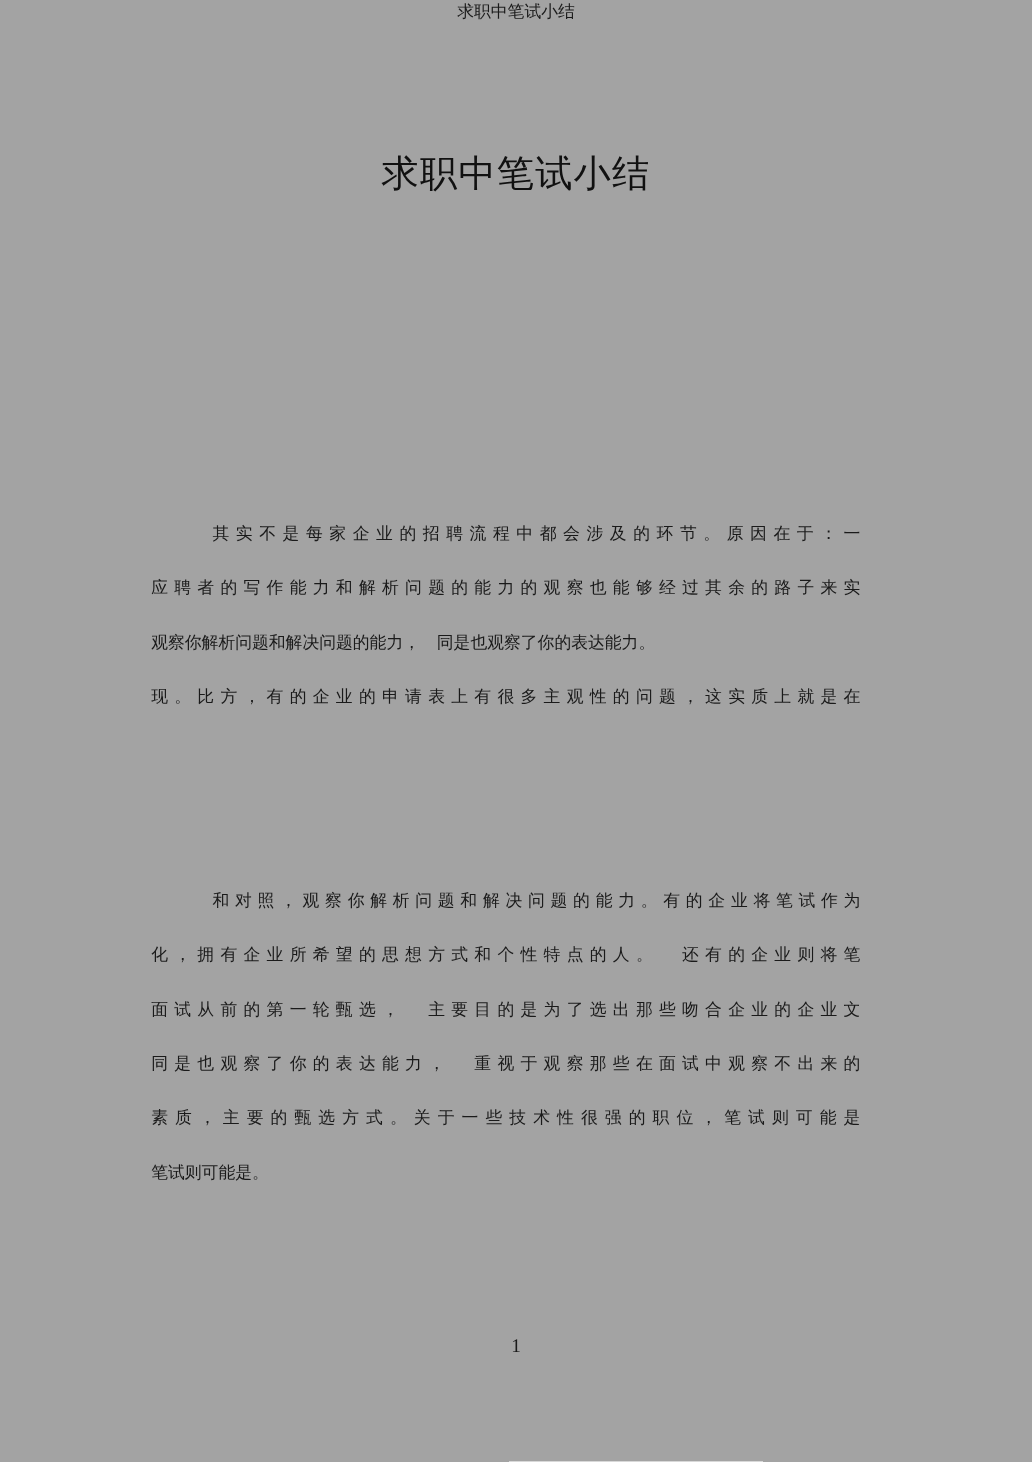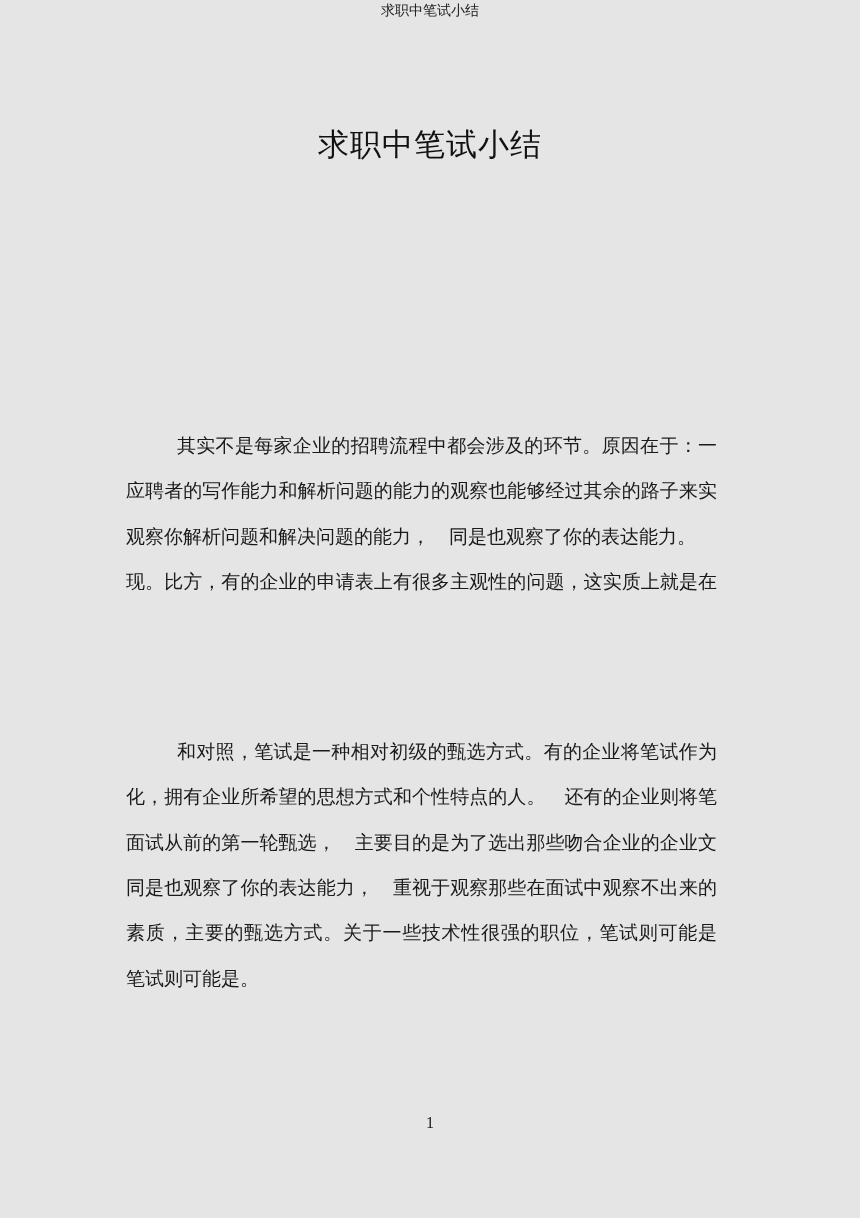--- a/index.html
+++ b/index.html
@@ -4,21 +4,21 @@
 <style>
   html, body {
     margin: 0;
     padding: 0;
     background: #ffffff;
   }
   .page {
     position: relative;
     width: 860px;
     height: 1218px;
-    background: #e5e5e5;
+    background: #a3a3a3;
     overflow: hidden;
     font-family: "Liberation Serif", "DejaVu Serif", serif;
     color: #1a1a1a;
   }
   .running-header {
     position: absolute;
     top: 2px;
     left: 0;
     right: 0;
     text-align: center;
@@ -43,21 +43,21 @@
     left: 126px;
     width: 591px;
   }
   .paragraph {
     margin: 0;
   }
   .paragraph + .paragraph {
     margin-top: 125px;
   }
   .line {
-    font-size: 19px;
+    font-size: 14px;
     line-height: 45.3px;
     height: 45.3px;
     white-space: nowrap;
     text-align: justify;
     
     text-align-last: justify;
     color: #1a1a1a;
   }
   .line.indent {
     text-indent: 51px;
@@ -85,21 +85,21 @@
   <div class="doc-title">求职中笔试小结</div>
 
   <div class="doc-body">
       <div class="paragraph">
         <div class="line indent">其实不是每家企业的招聘流程中都会涉及的环节。原因在于：一</div>
         <div class="line">应聘者的写作能力和解析问题的能力的观察也能够经过其余的路子来实</div>
         <div class="line last">观察你解析问题和解决问题的能力，　同是也观察了你的表达能力。</div>
         <div class="line">现。比方，有的企业的申请表上有很多主观性的问题，这实质上就是在</div>
       </div>
       <div class="paragraph">
-        <div class="line indent">和对照，笔试是一种相对初级的甄选方式。有的企业将笔试作为</div>
+        <div class="line indent">和对照，观察你解析问题和解决问题的能力。有的企业将笔试作为</div>
         <div class="line">化，拥有企业所希望的思想方式和个性特点的人。　还有的企业则将笔</div>
         <div class="line">面试从前的第一轮甄选，　主要目的是为了选出那些吻合企业的企业文</div>
         <div class="line">同是也观察了你的表达能力，　重视于观察那些在面试中观察不出来的</div>
         <div class="line">素质，主要的甄选方式。关于一些技术性很强的职位，笔试则可能是</div>
         <div class="line last">笔试则可能是。</div>
       </div>
     </div>
 
   <div class="page-number">1</div>
 </div>

